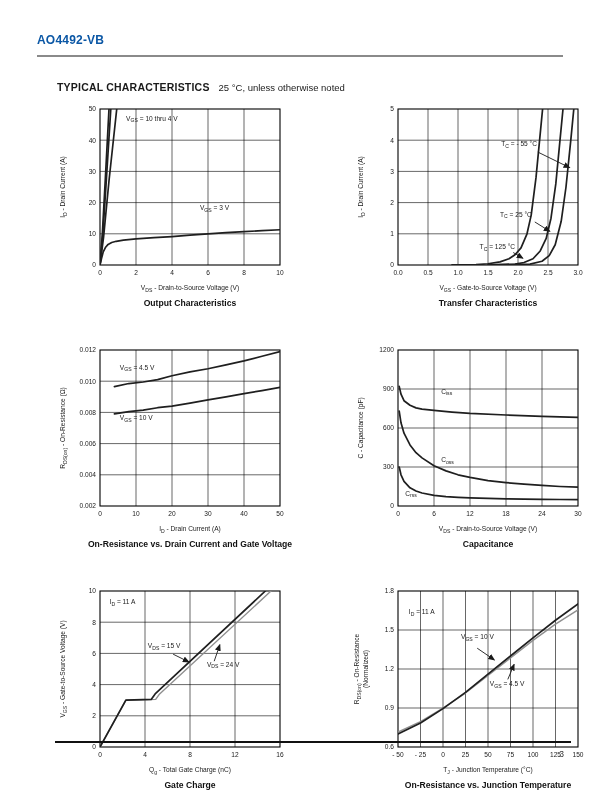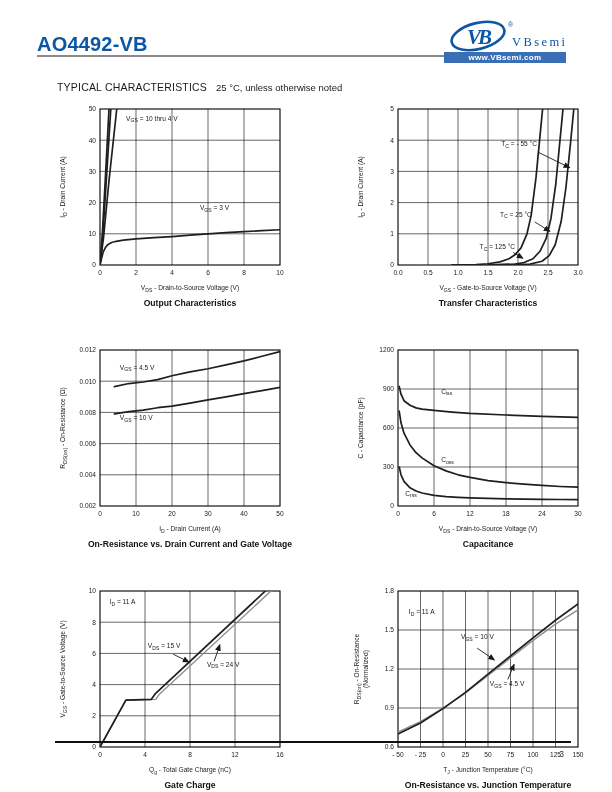--- a/index.html
+++ b/index.html
@@ -1,54 +1,41 @@
 <!DOCTYPE html>
 <html><head>
 <meta charset="utf-8">
 <style>
   html,body{margin:0;padding:0;background:#e8e8e8;}
   .page{position:relative;width:612px;height:792px;background:#ffffff;margin:0 auto;
         font-family:"Liberation Sans",sans-serif;color:#1a1a1a;overflow:hidden;}
-  .part-number{position:absolute;left:37px;top:33px;font-size:20px;font-weight:bold;
+  .part-number{position:absolute;left:37px;top:33px;font-size:12px;font-weight:bold;
         color:#0b57a5;letter-spacing:0.2px;}
   .header-rule{position:absolute;left:37px;top:55px;width:526px;height:2px;background:#8a8a8a;}
   .logo{position:absolute;right:30px;top:20px;width:140px;height:44px;}
   .logo-bar{position:absolute;right:16px;top:32px;width:122px;height:11px;background:#3b6fb5;
         display:flex;align-items:center;justify-content:center;}
   .logo-bar span{color:#ffffff;font-size:8px;font-weight:bold;letter-spacing:0.3px;}
   .section-heading{position:absolute;left:57px;top:81px;font-size:10.5px;}
-  .sh-bold{font-weight:normal;letter-spacing:0.2px;}
+  .sh-bold{font-weight:bold;letter-spacing:0.2px;}
   .sh-normal{font-weight:normal;font-size:9.5px;margin-left:6px;}
   .charts{position:absolute;left:50px;top:101px;width:548px;
         display:grid;grid-template-columns:270px 270px;column-gap:6px;row-gap:0;gap:28px;}
   svg.chart{display:block;}
   .footer-rule{position:absolute;left:55px;top:741px;width:516px;height:2px;background:#111;}
   .page-number{position:absolute;right:48px;top:749px;font-size:8.5px;color:#333;}
 </style>
 </head>
 <body>
 
 <div class="page">
 
   <div class="part-number">AO4492-VB</div>
   <div class="header-rule"></div>
 
-  <div class="logo">
-    <svg width="140" height="44" viewBox="0 0 140 44">
-      <g transform="rotate(-14 36 16)">
-        <ellipse cx="36" cy="16" rx="27" ry="13" fill="none" stroke="#0b57a5" stroke-width="2.6"></ellipse>
-      </g>
-      <text x="36" y="24" text-anchor="middle" font-family="Liberation Serif, serif" font-style="italic" font-weight="bold" font-size="21" letter-spacing="-3" fill="#0b57a5">VB</text>
-      <text x="66" y="7" font-size="7" fill="#0b57a5">®</text>
-      <text x="70" y="26" font-family="Liberation Serif, serif" font-size="12.5" letter-spacing="2.4" fill="#0b57a5">VBsemi</text>
-    </svg>
-    <div class="logo-bar">
-      <span>www.VBsemi.com</span>
-    </div>
-  </div>
 
   <div class="section-heading">
     <span class="sh-bold">TYPICAL CHARACTERISTICS</span>
     <span class="sh-normal">25 °C, unless otherwise noted</span>
   </div>
 
   <div class="charts">
     <svg class="chart" width="270" height="213" viewBox="0 0 270 213">
         <defs>
           <marker id="ah0" markerWidth="7" markerHeight="6" refX="6" refY="3" orient="auto" markerUnits="userSpaceOnUse">

